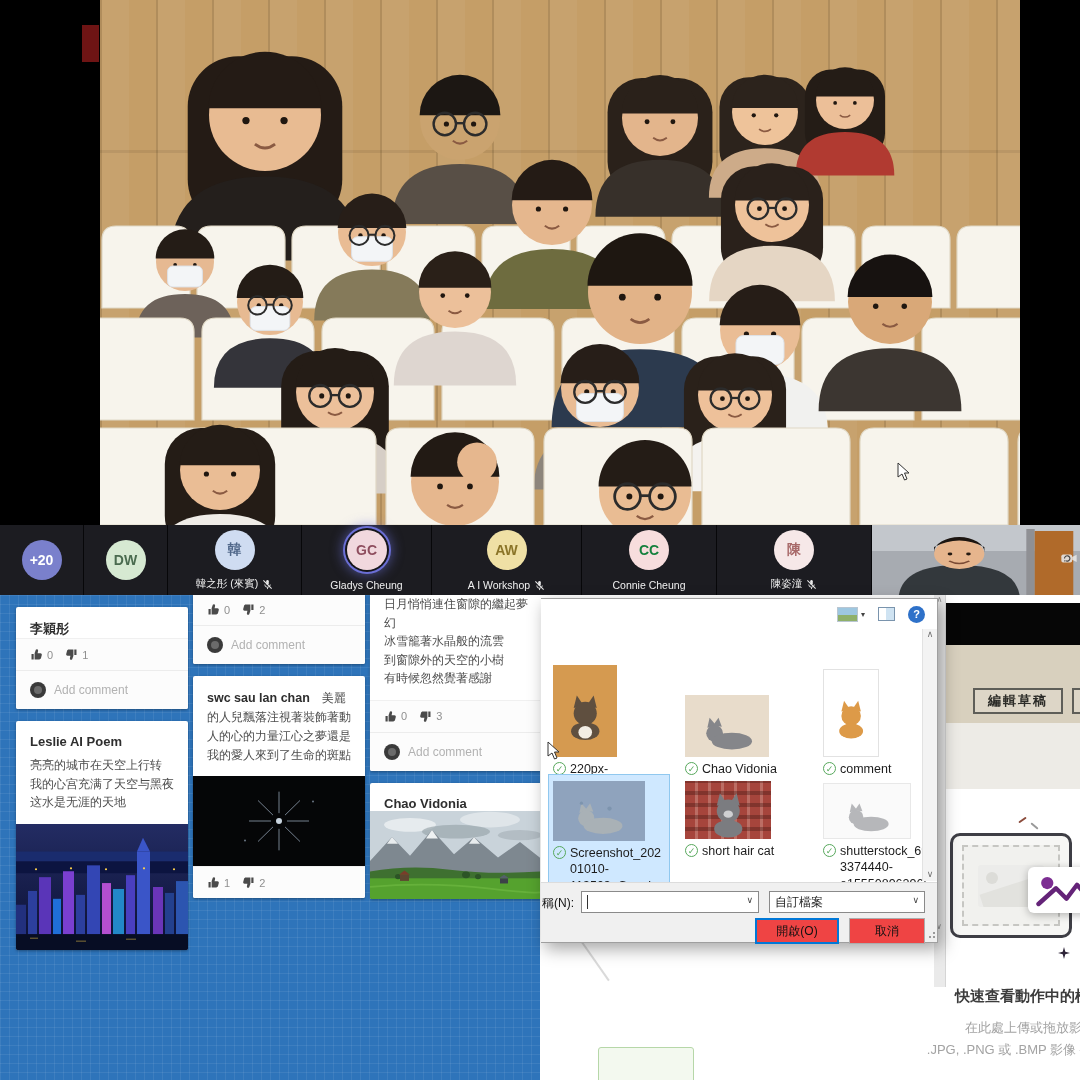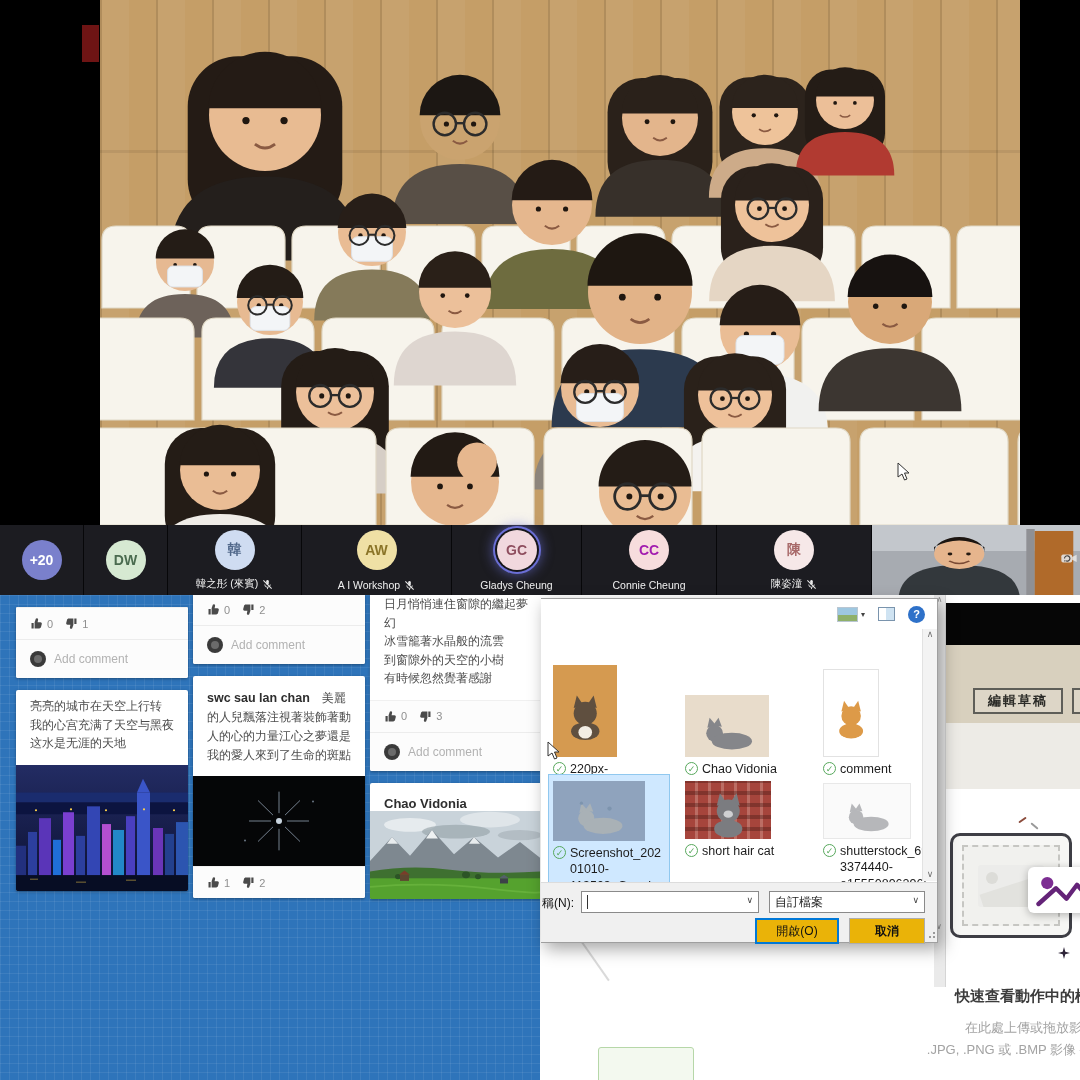--- a/index.html
+++ b/index.html
@@ -84,23 +84,23 @@
   .cell.selected{background:#cfe8ff;outline:1px solid #90c8ef;padding:2px 4px;}
   .dlg-scroll{position:absolute;right:0;top:30px;width:15px;height:252px;background:#f3f3f3;border-left:1px solid #e2e2e2;color:#707070;font-size:9px;text-align:center;}
   .dlg-scroll .dn{position:absolute;bottom:2px;left:0;right:0;}
   .dlg-bottom{position:absolute;left:0;right:0;bottom:0;height:60px;background:#f0f0f0;border-top:1px solid #dcdcdc;}
   .fn-label{position:absolute;left:1px;top:12px;font-size:12px;color:#111;}
   .combo{position:absolute;height:22px;background:#fff;border:1px solid #8a8a8a;font-size:12px;color:#222;display:flex;align-items:center;padding:0 18px 0 5px;}
   .combo .caret{position:absolute;right:5px;top:3px;font-size:9px;color:#404040;}
   .combo.fn{left:40px;top:8px;width:178px;}
   .combo.ft{left:228px;top:8px;width:156px;}
   .ibeam{width:1px;height:14px;background:#333;}
-  .btn{position:absolute;top:35px;height:26px;background:#eab308;font-size:12px;color:#111;display:flex;align-items:center;justify-content:center;}
+  .btn{position:absolute;top:35px;height:26px;background:#ef4444;font-size:12px;color:#111;display:flex;align-items:center;justify-content:center;}
   .btn.open{left:214px;width:84px;border:2px solid #0078d7;}
-  .btn.cancel{left:308px;width:76px;border:1px solid #adadad;font-weight:bold;}
+  .btn.cancel{left:308px;width:76px;border:1px solid #adadad;}
   .grip{position:absolute;right:2px;bottom:2px;width:8px;height:8px;background:
     radial-gradient(circle at 7px 1px,#9a9a9a 1px,transparent 1.4px),
     radial-gradient(circle at 7px 5px,#9a9a9a 1px,transparent 1.4px),
     radial-gradient(circle at 3px 5px,#9a9a9a 1px,transparent 1.4px);}
 
   .cursor{position:absolute;z-index:9;width:14px;height:20px;}
 </style>
 </head>
 <body>
 
@@ -386,40 +386,40 @@
         <div class="pname">
             <span>韓之彤 (來賓)</span>
           <svg class="mic" viewBox="0 0 12 12">
             <rect x="4.6" y="1" width="2.8" height="5.2" rx="1.4" fill="#e8e8e8"></rect>
             <path d="M3 6a3 3 0 0 0 6 0" fill="none" stroke="#e8e8e8"></path>
             <line x1="6" y1="9" x2="6" y2="11" stroke="#e8e8e8"></line>
             <line x1="1.5" y1="1.5" x2="10.5" y2="10.5" stroke="#e8e8e8" stroke-width="1.2"></line>
           </svg>
           </div>
       </div>
+      <div class="tile named" style="width:130px">
+        <div class="avatar ring" style="background:#f1d8de;color:#8e4d5e">GC</div>
+        <div class="pname">
+            <span>Gladys Cheung</span>
+          </div>
+      </div>
       <div class="tile named" style="width:150px">
         <div class="avatar" style="background:#efe0a5;color:#8a7428">AW</div>
         <div class="pname">
             <span>A I Workshop</span>
           <svg class="mic" viewBox="0 0 12 12">
             <rect x="4.6" y="1" width="2.8" height="5.2" rx="1.4" fill="#e8e8e8"></rect>
             <path d="M3 6a3 3 0 0 0 6 0" fill="none" stroke="#e8e8e8"></path>
             <line x1="6" y1="9" x2="6" y2="11" stroke="#e8e8e8"></line>
             <line x1="1.5" y1="1.5" x2="10.5" y2="10.5" stroke="#e8e8e8" stroke-width="1.2"></line>
           </svg>
           </div>
       </div>
-      <div class="tile named" style="width:130px">
-        <div class="avatar ring" style="background:#f1d8de;color:#8e4d5e">GC</div>
-        <div class="pname">
-            <span>Gladys Cheung</span>
-          </div>
-      </div>
       <div class="tile named" style="width:135px">
-        <div class="avatar" style="background:#f7dddd;color:#a21caf">CC</div>
+        <div class="avatar" style="background:#f7dddd;color:#15803d">CC</div>
         <div class="pname">
             <span>Connie Cheung</span>
           </div>
       </div>
       <div class="tile named" style="width:155px">
         <div class="avatar" style="background:#f6e8e8;color:#a86a6a">陳</div>
         <div class="pname">
             <span>陳姿潼</span>
           <svg class="mic" viewBox="0 0 12 12">
             <rect x="4.6" y="1" width="2.8" height="5.2" rx="1.4" fill="#e8e8e8"></rect>
@@ -487,37 +487,39 @@
     <div class="wp-head">快速查看動作中的模型</div>
     <div class="wp-line" style="top:424px">在此處上傳或拖放影像</div>
     <div class="wp-line" style="top:446px">.JPG, .PNG 或 .BMP 影像 — 高達 6</div>
   </section>
 
   <section class="padlet">
     <div class="cols">
 
       <div class="col c1">
         <div class="card">
+          <div class="card-title">李穎彤</div>
           <div class="card-foot">
             <svg class="thumbico" viewBox="0 0 13 13">
                 <path d="M1.5 6h2.2v5.5H1.5z M4.6 11.5h4.6c.9 0 1.6-.6 1.8-1.4l.8-3.2c.2-.9-.5-1.7-1.4-1.7H7.6l.5-2.4C8.3 1.9 7.6 1.2 6.8 1.2c-.4 0-.8.2-1 .6L4.6 5.2z"></path>
               </svg>
             <span class="cnt">0</span>
             <svg class="thumbico" viewBox="0 0 13 13">
                 <path transform="rotate(180 6.5 6.5)" d="M1.5 6h2.2v5.5H1.5z M4.6 11.5h4.6c.9 0 1.6-.6 1.8-1.4l.8-3.2c.2-.9-.5-1.7-1.4-1.7H7.6l.5-2.4C8.3 1.9 7.6 1.2 6.8 1.2c-.4 0-.8.2-1 .6L4.6 5.2z"></path>
               </svg>
             <span class="cnt">1</span>
           </div>
           <div class="card-comment">
             <span class="avatar-dot"></span>
             <span>Add comment</span>
           </div>
         </div>
 
         <div class="card">
+          <div class="card-title">Leslie AI Poem</div>
           <div class="card-body">亮亮的城市在天空上行转
 我的心宫充满了天空与黑夜
 这水是无涯的天地</div>
           <svg class="card-img" viewBox="0 0 172 128" height="126" preserveAspectRatio="none">
             <defs>
                 <linearGradient id="sky1" x1="0" y1="0" x2="0" y2="1">
               <stop offset="0" stop-color="#232c63"></stop>
                   <stop offset="1" stop-color="#0b1033"></stop>
                 </linearGradient>
               </defs>

